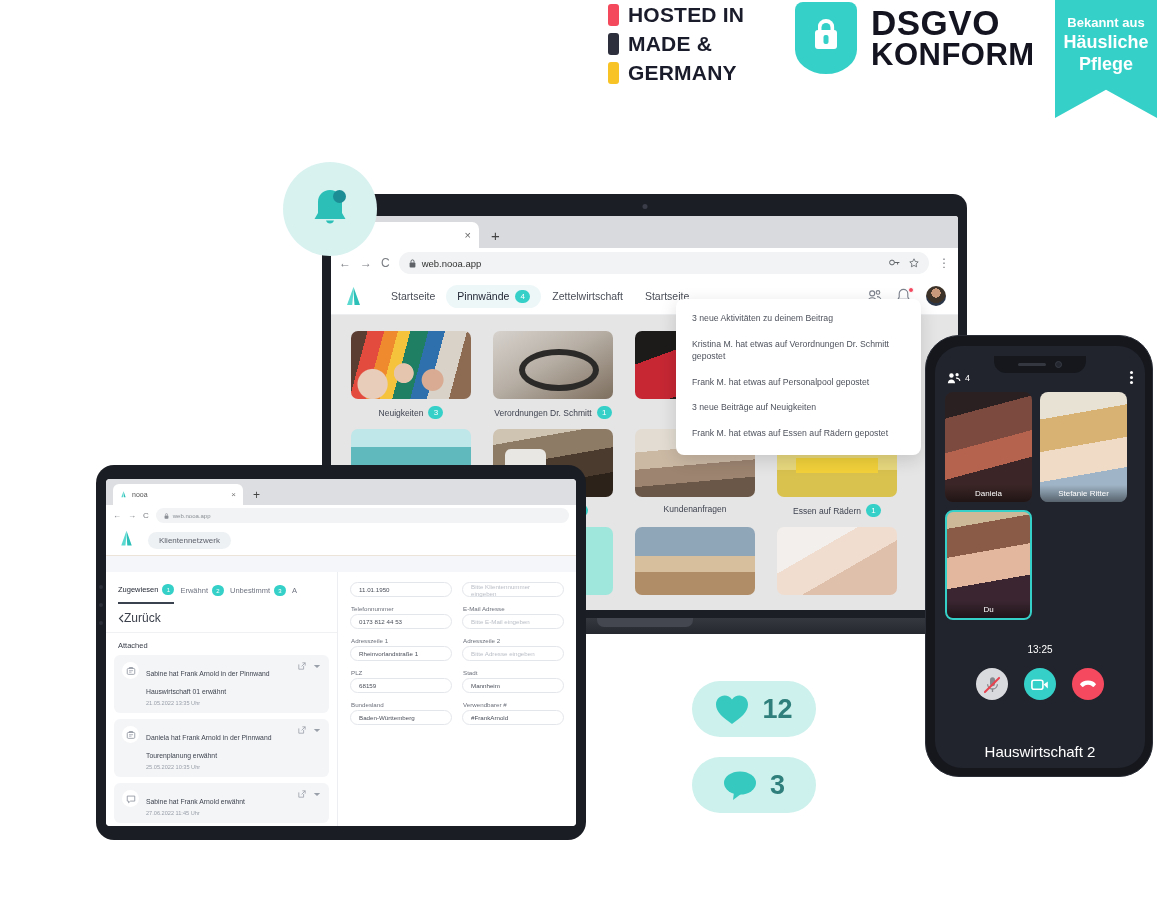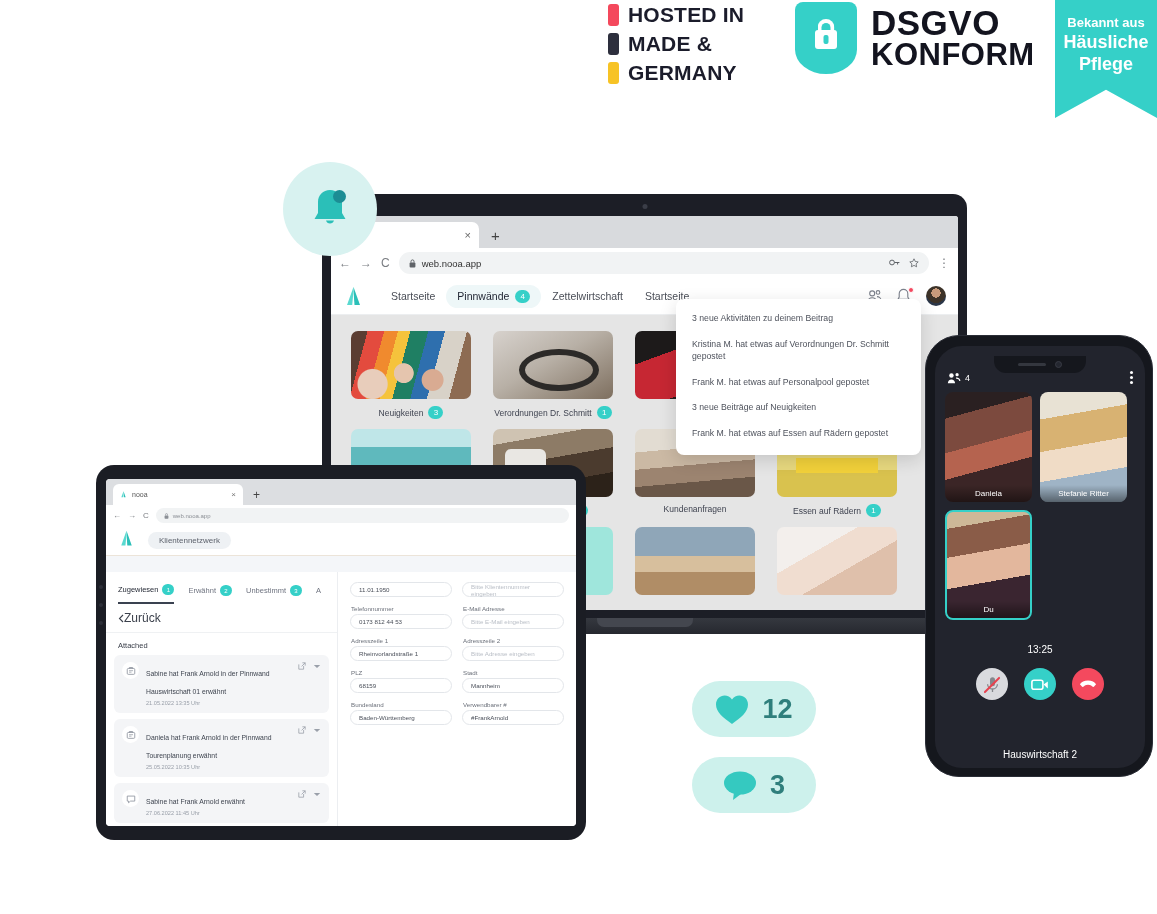--- a/index.html
+++ b/index.html
@@ -152,21 +152,21 @@
   .tburl-txt { font-size: 6px; color: #8b8f95; }
 
   .tbnav { height: 30px; display: flex; align-items: center; padding: 0 12px;
            border-bottom: 1px solid #ece4d9; background: #fff; }
   .tbchip { background: #eef1f4; border-radius: 11px; padding: 4px 11px;
             font-size: 8px; color: #5d626c; margin-left: 13px; }
   .tbgap { height: 16px; background: #f4f6f9; }
 
   .tbbody { display: flex; height: 262px; background: #fff; }
   .tbleft { width: 232px; border-right: 1px solid #eceef1; }
-  .tbtabs { display: flex; gap: 14px; padding: 12px 12px 0 12px; font-size: 7.5px; color: #6f7480; }
+  .tbtabs { display: flex; gap: 6px; padding: 12px 12px 0 12px; font-size: 7.5px; color: #6f7480; }
   .tbtabi { display: flex; align-items: center; gap: 4px; padding-bottom: 7px; white-space: nowrap; }
   .tbtabi.on { color: #1f2430; border-bottom: 2px solid #3a4250; }
   .pill-s { background: #35d0c8; color: #fff; font-size: 6px; border-radius: 7px;
             min-width: 12px; height: 11px; display: inline-flex; align-items: center;
             justify-content: center; padding: 0 3px; }
   .tbback { display: flex; align-items: center; padding: 7px 12px;
             font-size: 12px; color: #3c414c; border-bottom: 1px solid #eff1f3; }
   .tbattach { font-size: 7.5px; color: #3c414c; padding: 8px 12px 5px 12px; }
   .tlist { padding: 0 8px; }
   .titem { background: #f4f5f7; border-radius: 6px; padding: 7px 8px; margin-bottom: 6px;
@@ -192,21 +192,21 @@
   .ph-notch { position: absolute; left: 50%; top: 10px; transform: translateX(-50%);
               width: 92px; height: 17px; background: #15171d; border-radius: 0 0 12px 12px;
               display: flex; align-items: center; justify-content: center; gap: 9px; z-index: 3; }
   .ph-spk { width: 28px; height: 3px; background: #34373f; border-radius: 2px; }
   .ph-cam { width: 7px; height: 7px; border-radius: 50%; background: #242730; border: 1px solid #383b44; }
   .ph-screen { width: 210px; height: 422px; background: #22242d; border-radius: 27px;
                overflow: hidden; position: relative; }
   .ph-head { height: 46px; display: flex; align-items: flex-end; padding: 0 12px 8px 12px; }
   .ph-members { display: flex; align-items: center; gap: 4px; color: #fff; font-size: 9px; }
   .ph-title { position: absolute; left: 0; right: 0; bottom: 8px; text-align: center;
-              color: #fff; font-size: 10px; }
+              color: #fff; font-size: 15px; }
   .ph-kebab { margin-left: auto; color: #fff; display: flex; flex-direction: column; gap: 2px; z-index:2;}
   .ph-kebab i { width: 3px; height: 3px; background: #fff; border-radius: 50%; display: block; }
   .vgrid { display: flex; flex-wrap: wrap; gap: 8px; padding: 0 10px; }
   .vtile { width: 87px; height: 110px; border-radius: 8px; overflow: hidden; position: relative; }
   .vtile.me { border: 2px solid #35d0c8; }
   .vname { position: absolute; left: 0; bottom: 0; width: 100%; text-align: center;
            color: #fff; font-size: 8px; padding: 4px 0;
            background: linear-gradient(transparent, rgba(0,0,0,.45)); }
   .vname.c { text-align: center; }
   .f1 { background: linear-gradient(165deg,#2a2021 0 20%,#7c4a3e 20% 46%,#b5634f 46% 66%,#3b2526 66% 100%); }

